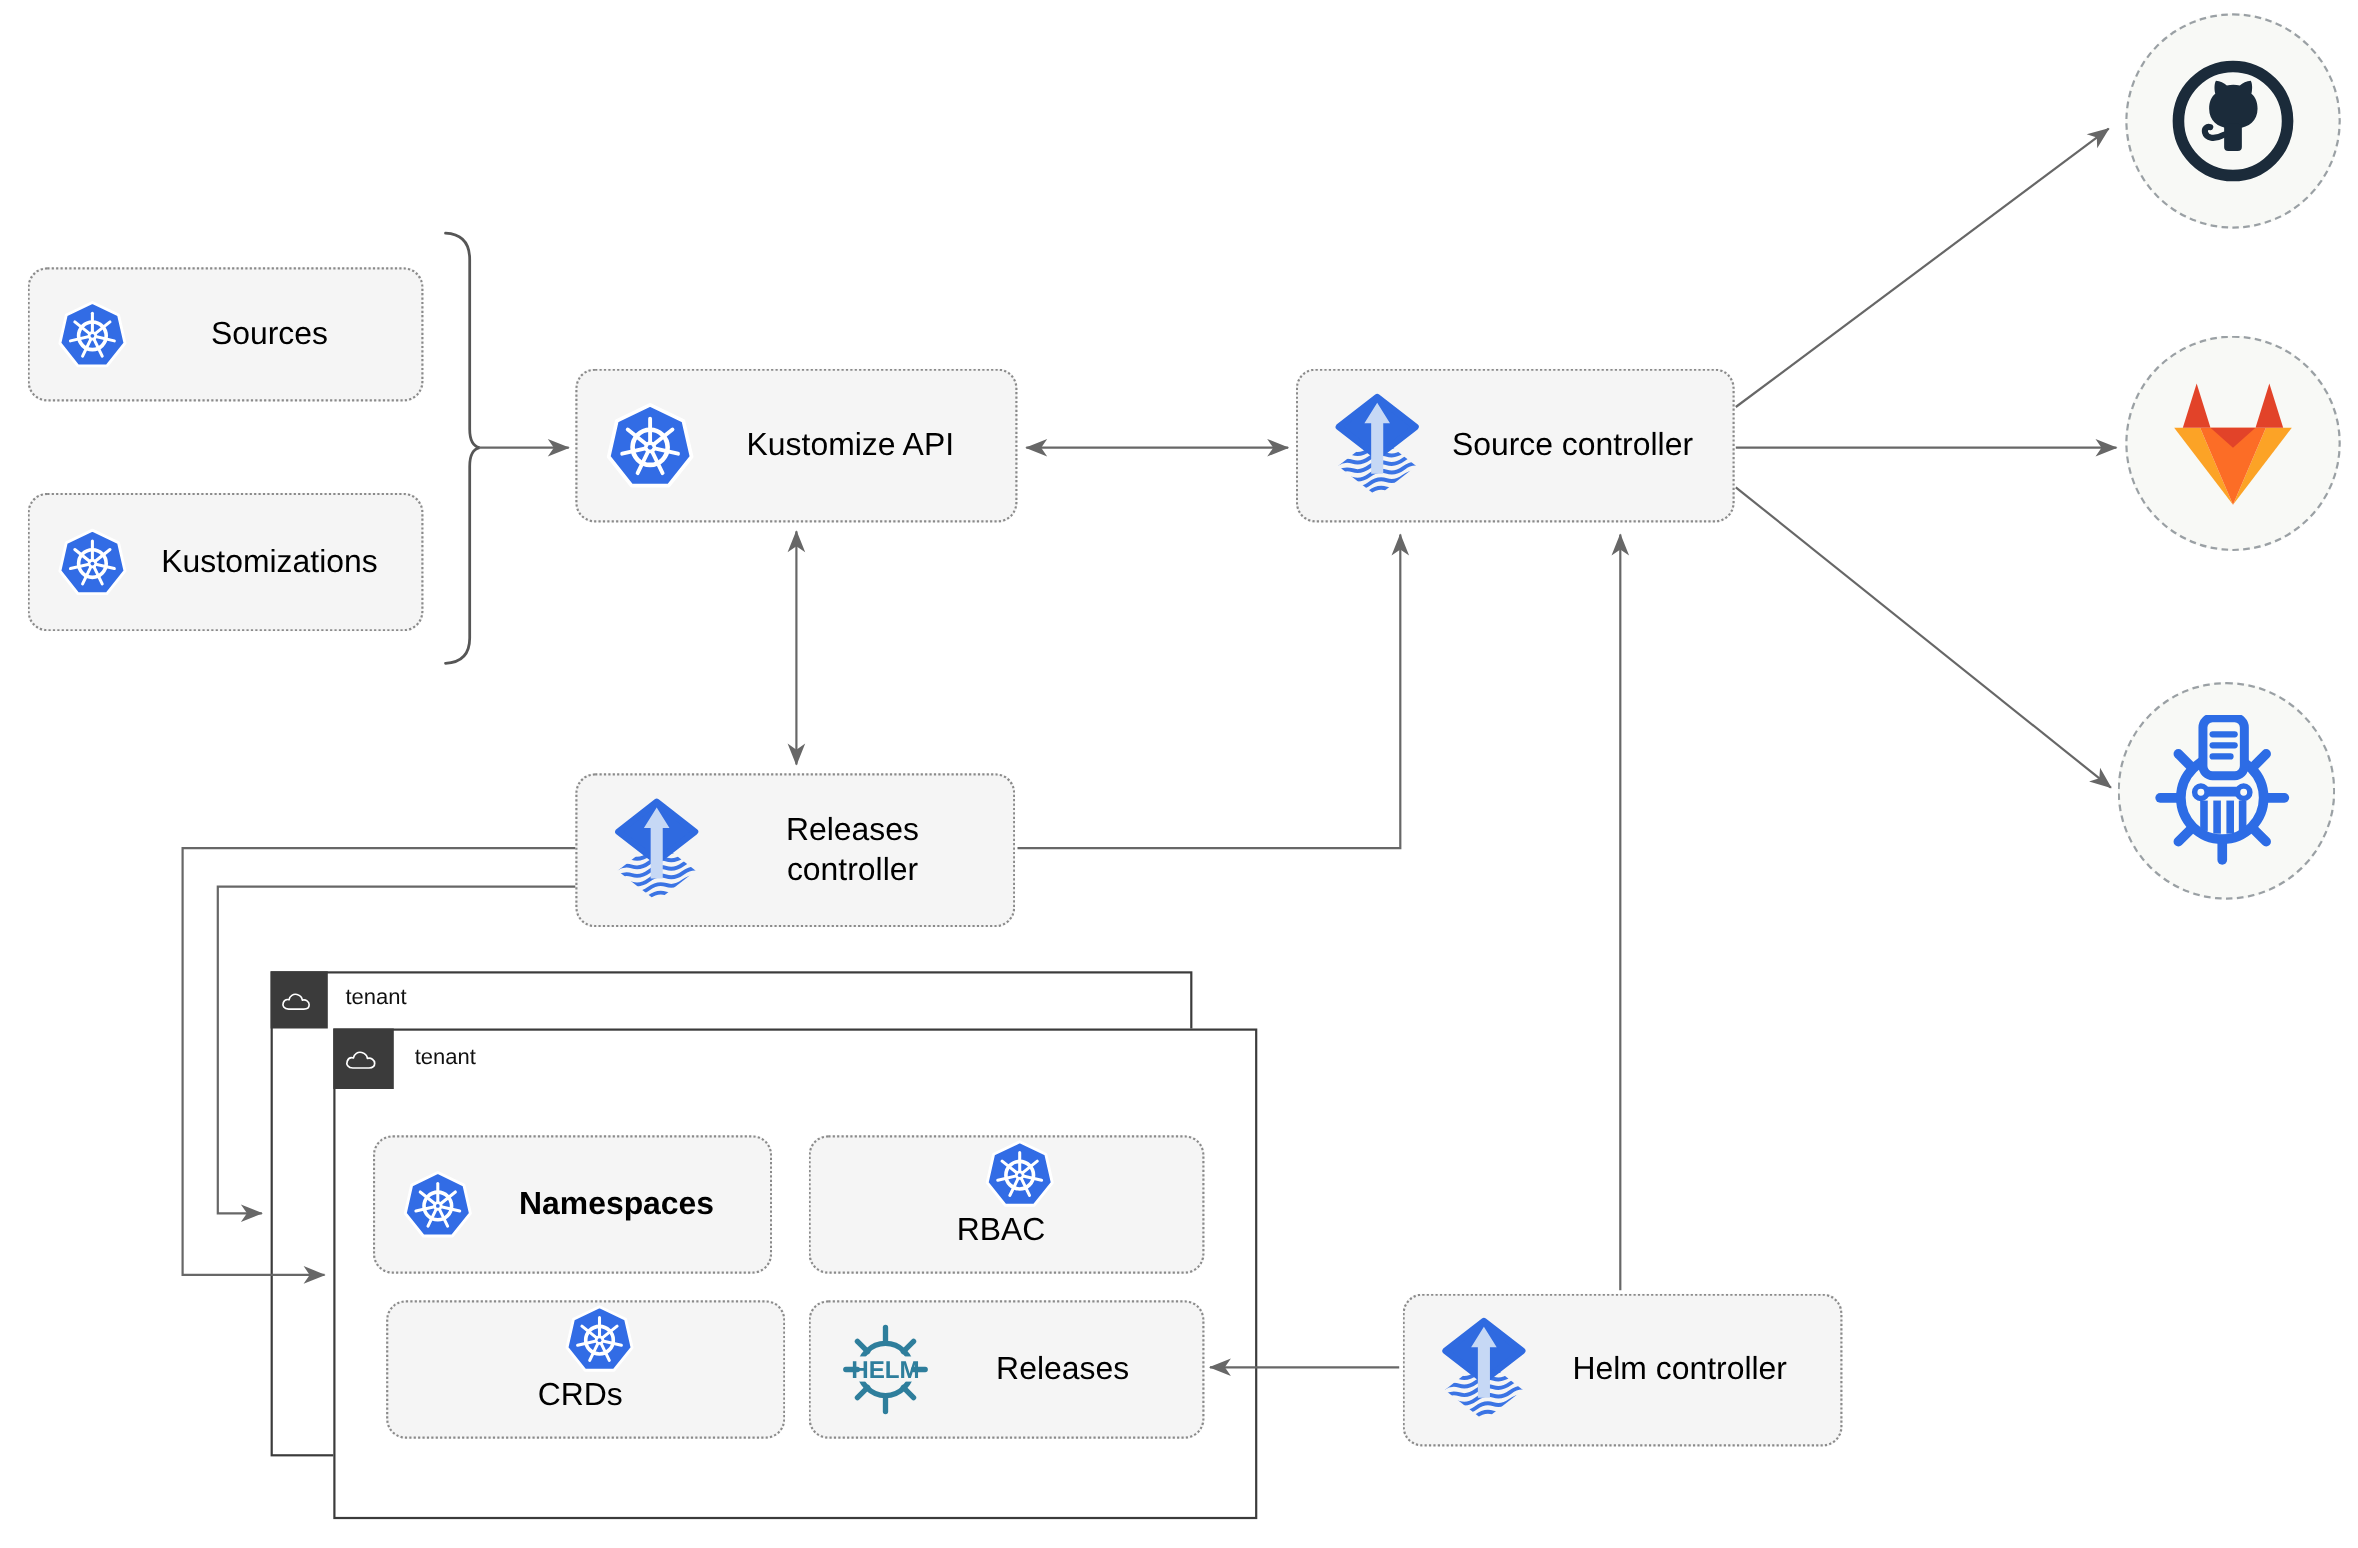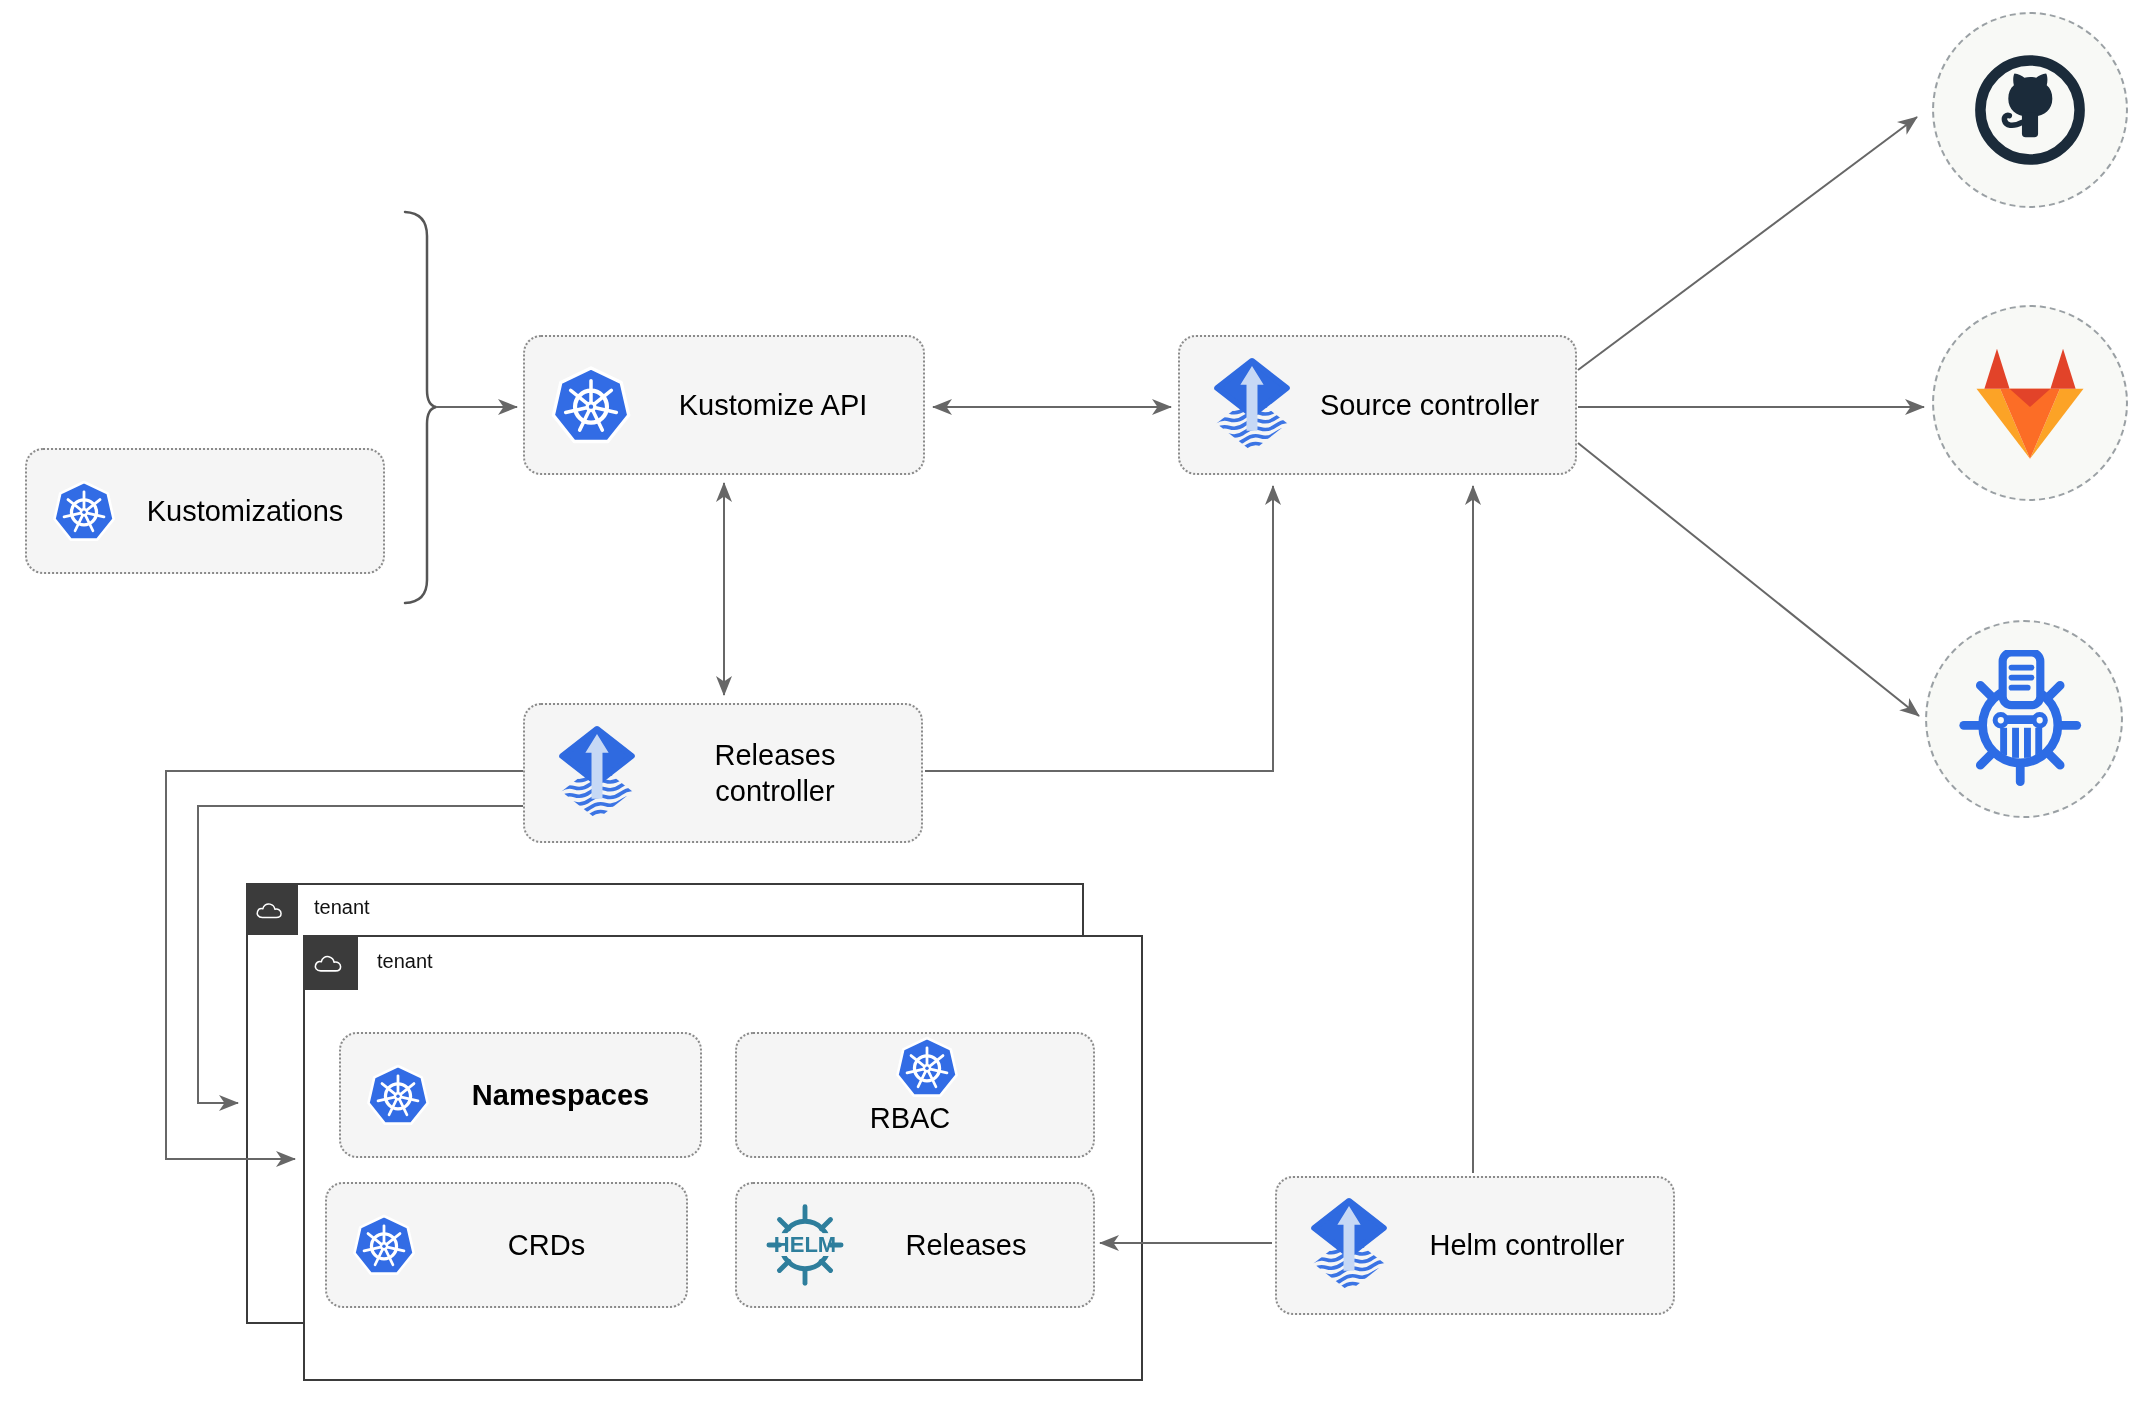--- a/index.html
+++ b/index.html
@@ -169,39 +169,47 @@
 
     <div class="node" style="left:430px;top:95px;width:360px;height:126px;flex-direction:column;">
       <span class="icon">
         <svg width="66" height="66">
             <use href="#sym-k8s"></use>
           </svg>
         </span>
       <span class="label">RBAC</span>
     </div>
 
-    <div class="node" style="left:20px;top:245px;width:363px;height:126px;">
+    <div class="node" style="left:46px;top:245px;width:363px;height:126px;flex-direction:column;">
       <span class="icon">
         <svg width="66" height="66">
             <use href="#sym-k8s"></use>
           </svg>
         </span>
       <span class="label">CRDs</span>
     </div>
 
     <div class="node" style="left:430px;top:245px;width:360px;height:126px;">
       <span class="icon">
         <svg width="88" height="88">
             <use href="#sym-helm"></use>
           </svg>
         </span>
       <span class="label">Releases</span>
     </div>
   </div>
 
+  <div class="node" style="left:25px;top:243px;width:360px;height:122px;">
+    <span class="icon">
+      <svg width="66" height="66">
+          <use href="#sym-k8s"></use>
+        </svg>
+      </span>
+    <span class="label">Sources</span>
+  </div>
 
   <div class="node" style="left:25px;top:448px;width:360px;height:126px;">
     <span class="icon">
       <svg width="66" height="66">
           <use href="#sym-k8s"></use>
         </svg>
       </span>
     <span class="label">Kustomizations</span>
   </div>
 

